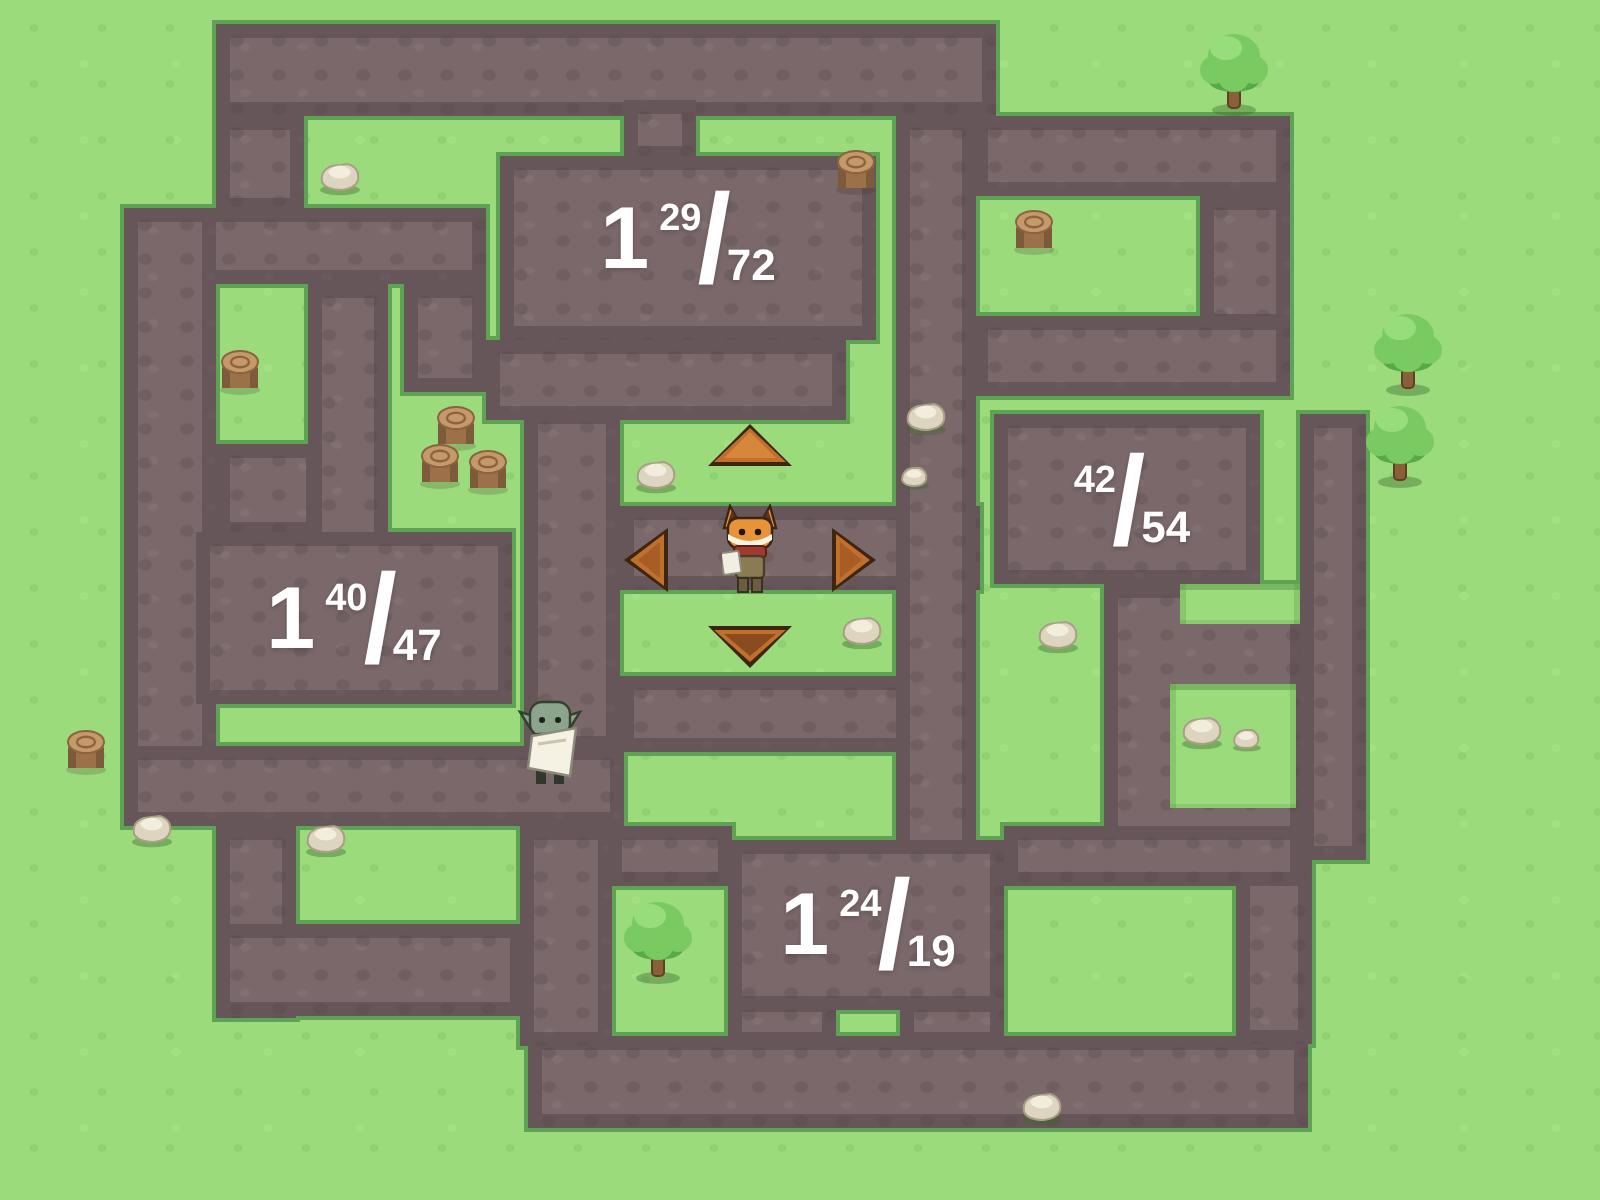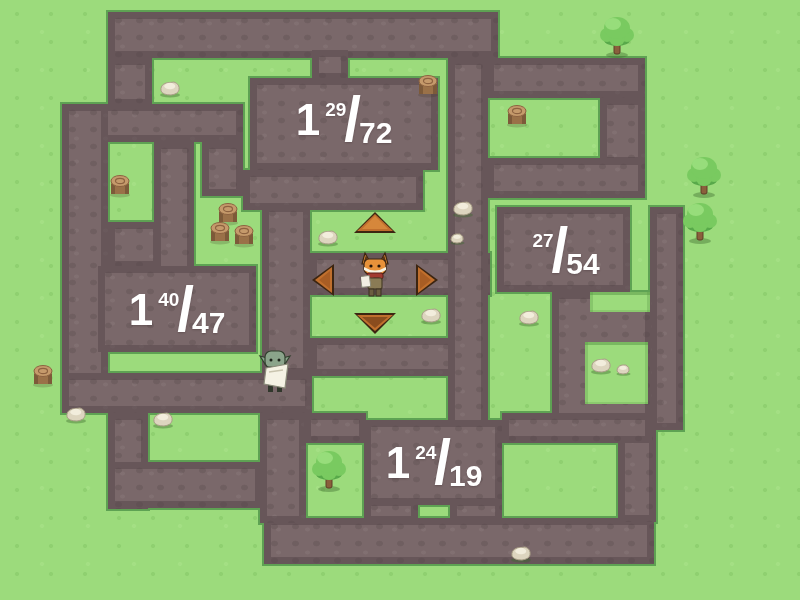--- a/index.html
+++ b/index.html
@@ -39,21 +39,21 @@
   .arrow{position:absolute;cursor:pointer;}
   .mixnum{
     position:absolute;display:flex;align-items:center;color:#ffffff;
     font-weight:bold;white-space:nowrap;text-shadow:0 1px 2px rgba(40,25,28,.25);
     transform:translate(-50%,-50%);line-height:1;
   }
   .mixnum .whole{font-size:44px;margin-right:5px;}
   .mixnum .whole:empty{display:none;margin:0;}
   .mixnum .num{font-size:19px;transform:translateY(-11px);}
   .mixnum .slash{font-size:60px;font-weight:bold;margin:0 -2px;transform:scaleY(1.05);}
-  .mixnum .den{font-size:30px;transform:translateY(13px);}
+  .mixnum .den{font-size:22px;transform:translateY(13px);}
 </style>
 </head>
 <body>
 
 <div id="stage">
   <div id="maze">
       <div class="path" style="left: 108px; top: 12px; width: 390px; height: 46px;"></div>
       <div class="path" style="left: 108px; top: 58px; width: 44px; height: 48px;"></div>
       <div class="path" style="left: 62px; top: 104px; width: 181px; height: 38px;"></div>
       <div class="path" style="left: 62px; top: 104px; width: 46px; height: 290px;"></div>
@@ -349,21 +349,21 @@
     </div>
 
   <div class="mixnum" id="label-0" style="left: 344px; top: 120px;">
     <span class="whole">1</span>
     <span class="num">29</span>
     <span class="slash">/</span>
     <span class="den">72</span>
   </div>
   <div class="mixnum" id="label-1" style="left: 566px; top: 251px;">
 
-    <span class="num">27</span>
+    <span class="num">42</span>
     <span class="slash">/</span>
     <span class="den">54</span>
   </div>
   <div class="mixnum" id="label-2" style="left: 177px; top: 310px;">
     <span class="whole">1</span>
     <span class="num">40</span>
     <span class="slash">/</span>
     <span class="den">47</span>
   </div>
   <div class="mixnum" id="label-3" style="left: 434px; top: 463px;">

